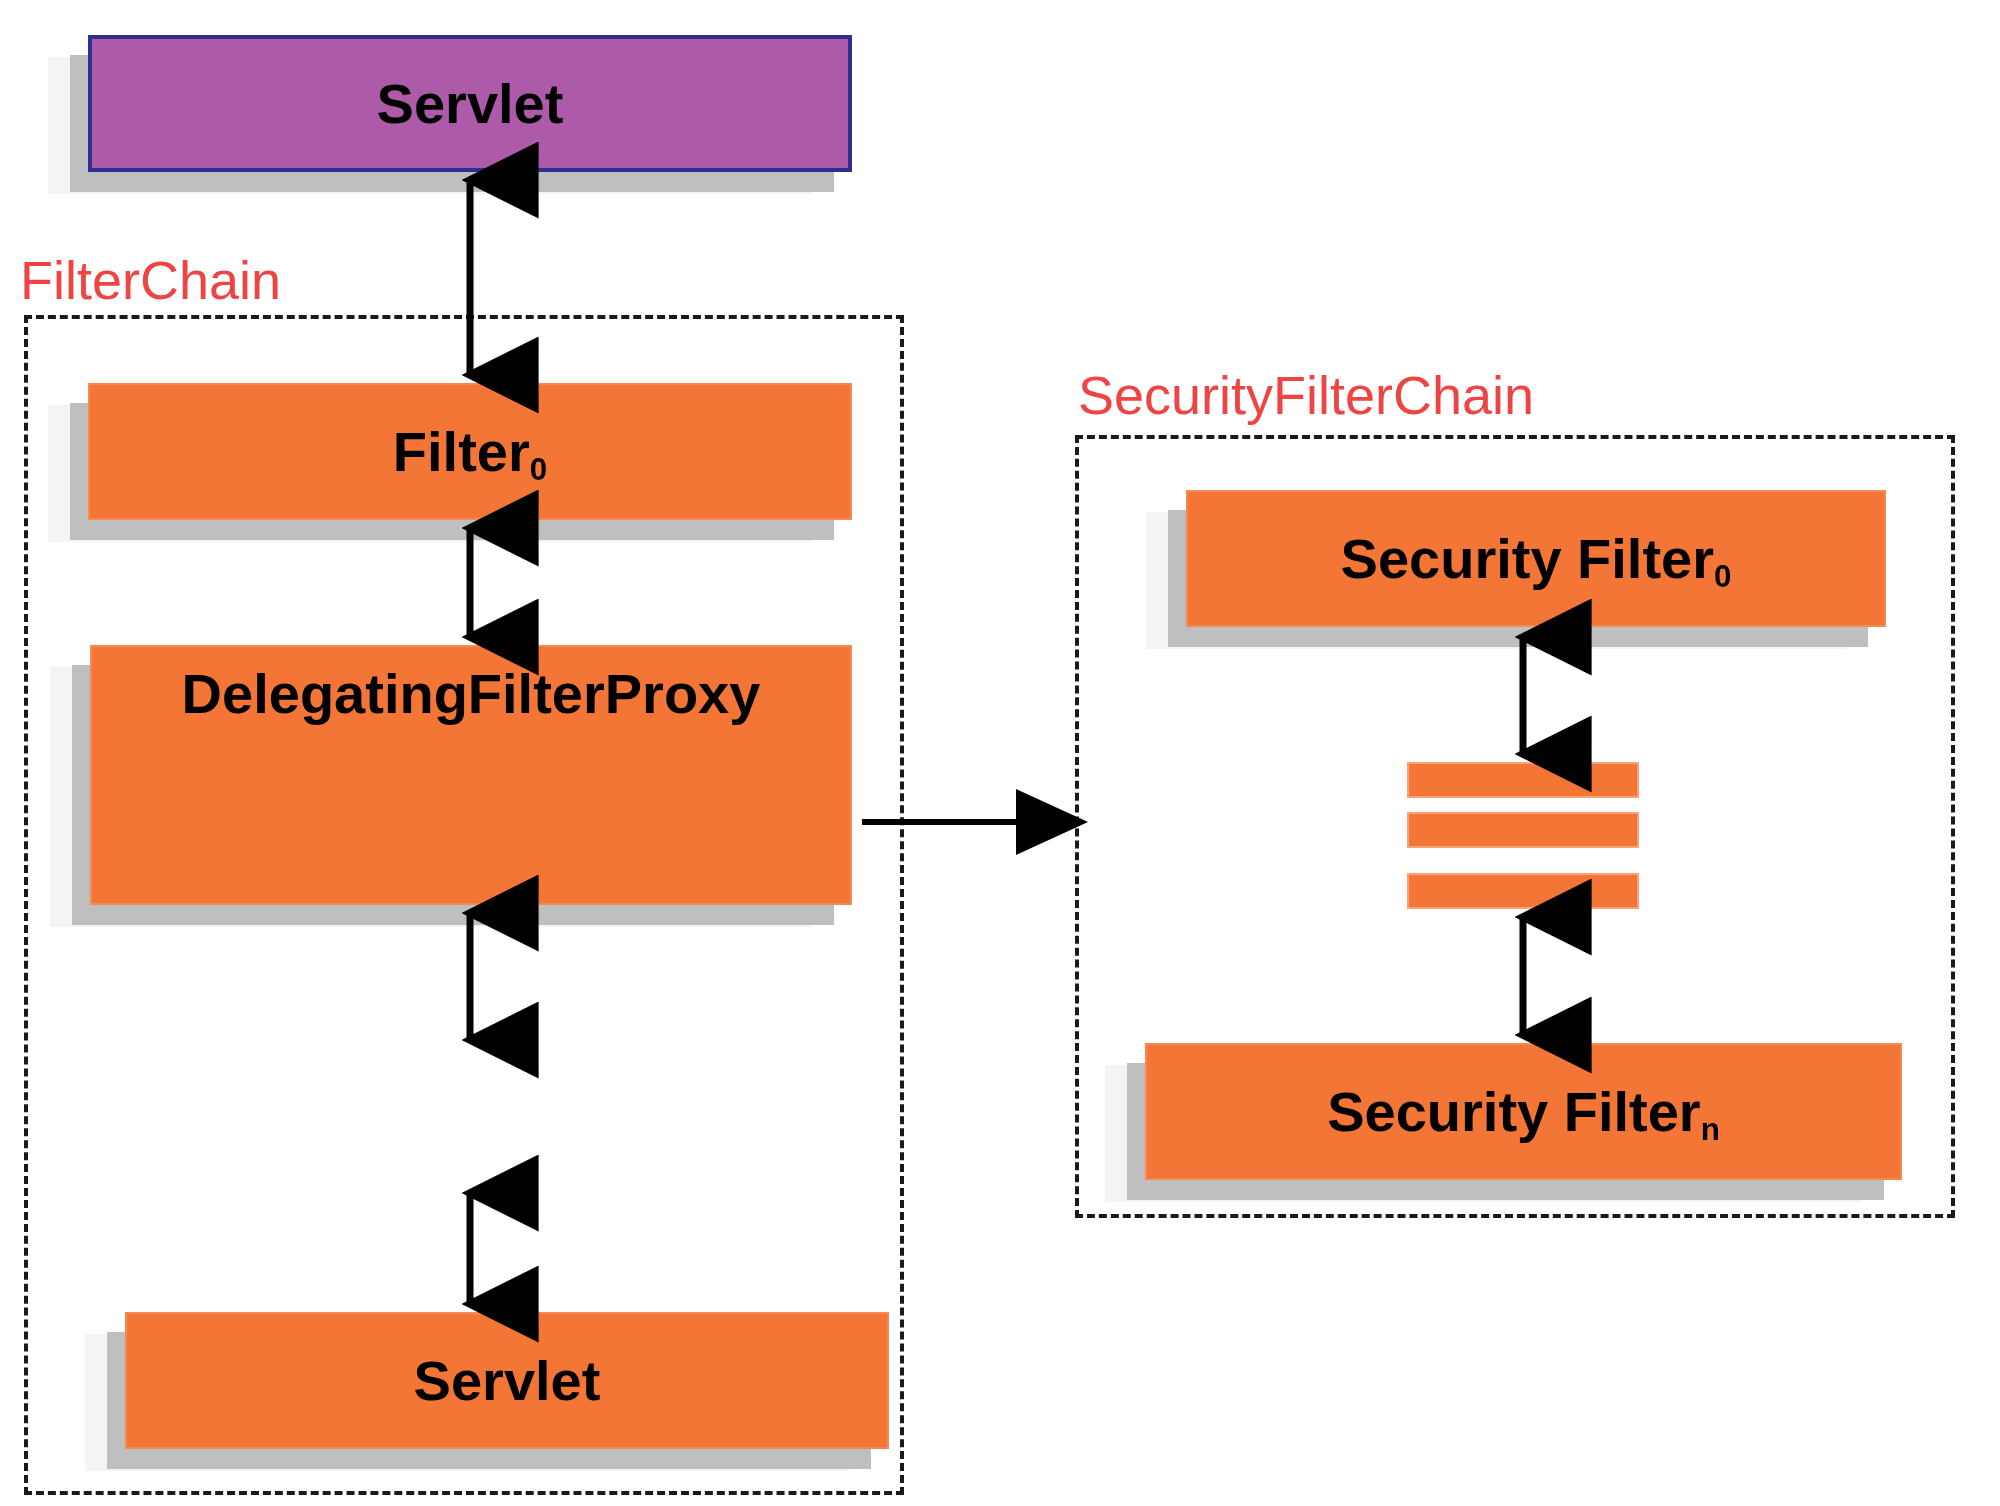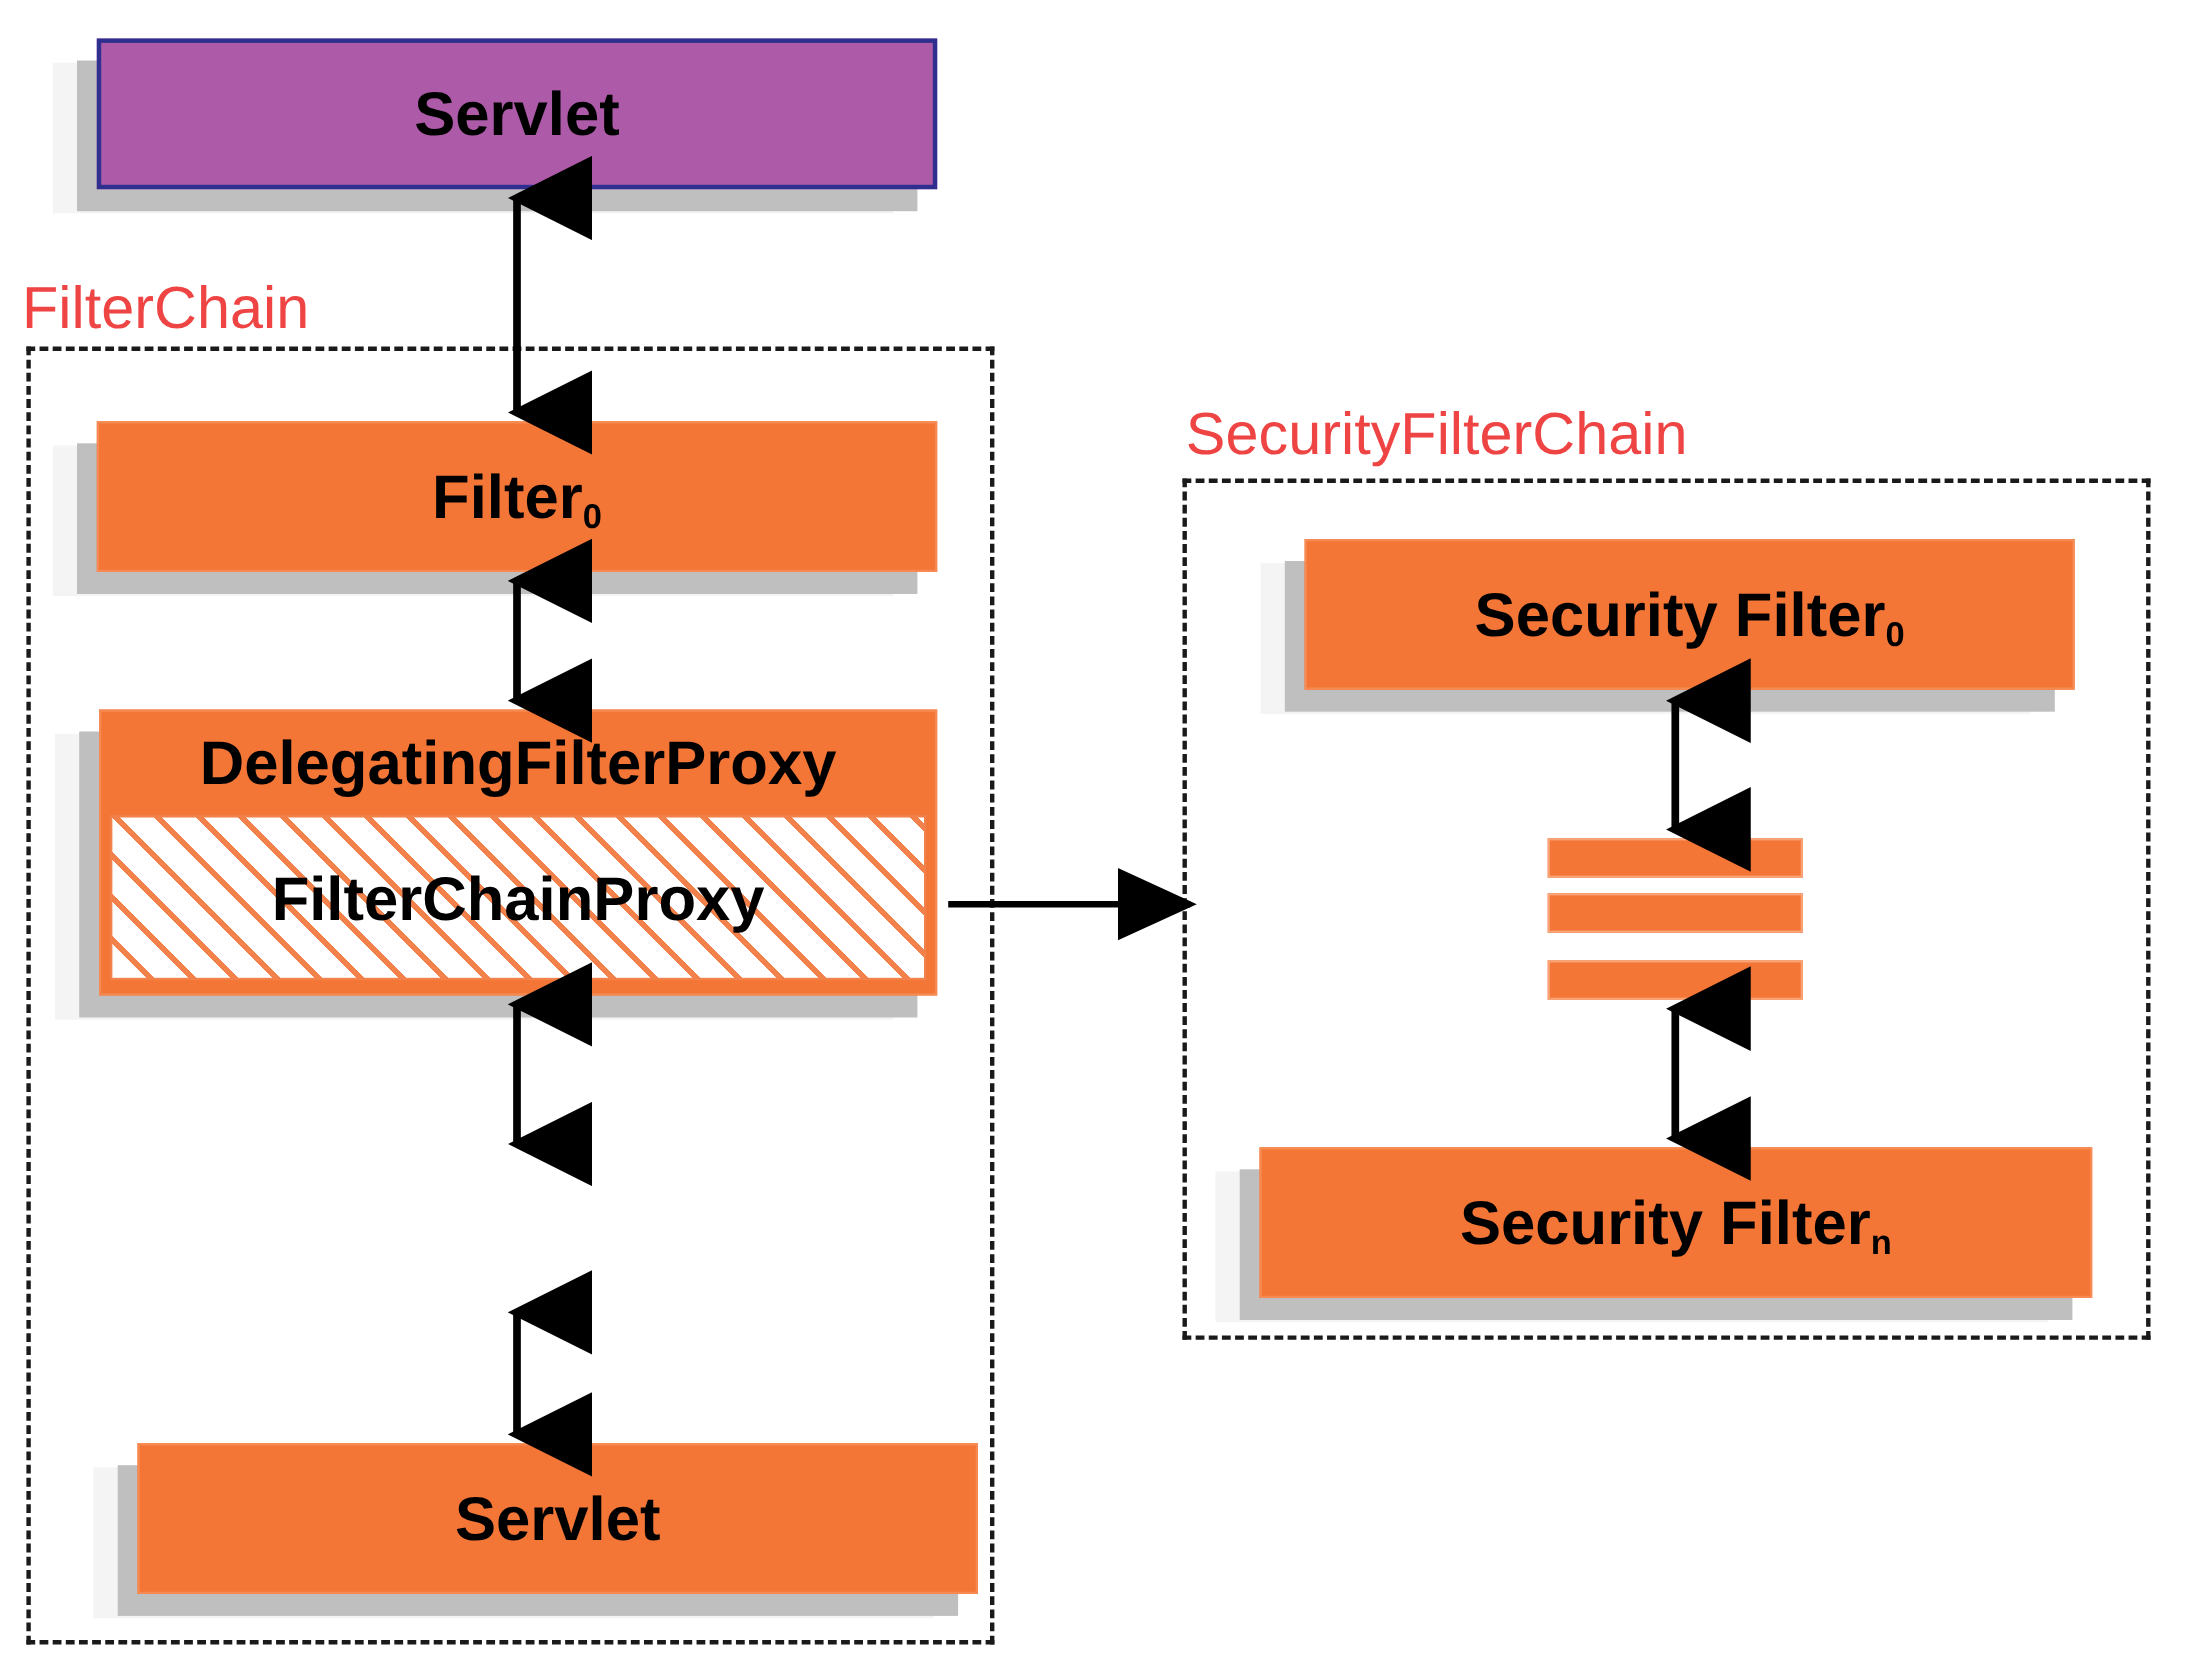--- a/index.html
+++ b/index.html
@@ -202,23 +202,20 @@
     <div class="face">
       <span class="node-label"><span>Filter</span><sub>0</sub></span>
     </div>
   </div>
 
   <div class="dfp" style="left:90px; top:645px; width:762px; height:260px;text-align:center;">
     <div class="shadow-far"></div>
     <div class="shadow-near"></div>
     <div class="dfp-face"></div>
     <div class="dfp-title">DelegatingFilterProxy</div>
-    <div class="fcp">
-      <span class="fcp-label">FilterChainProxy</span>
-    </div>
   </div>
 
 
   <div class="node orange" style="left:88px; top:1312px; width:764px; height:137px;margin-left:37px;">
     <div class="shadow-far"></div>
     <div class="shadow-near"></div>
     <div class="face">
       <span class="node-label">Servlet</span>
     </div>
   </div>

